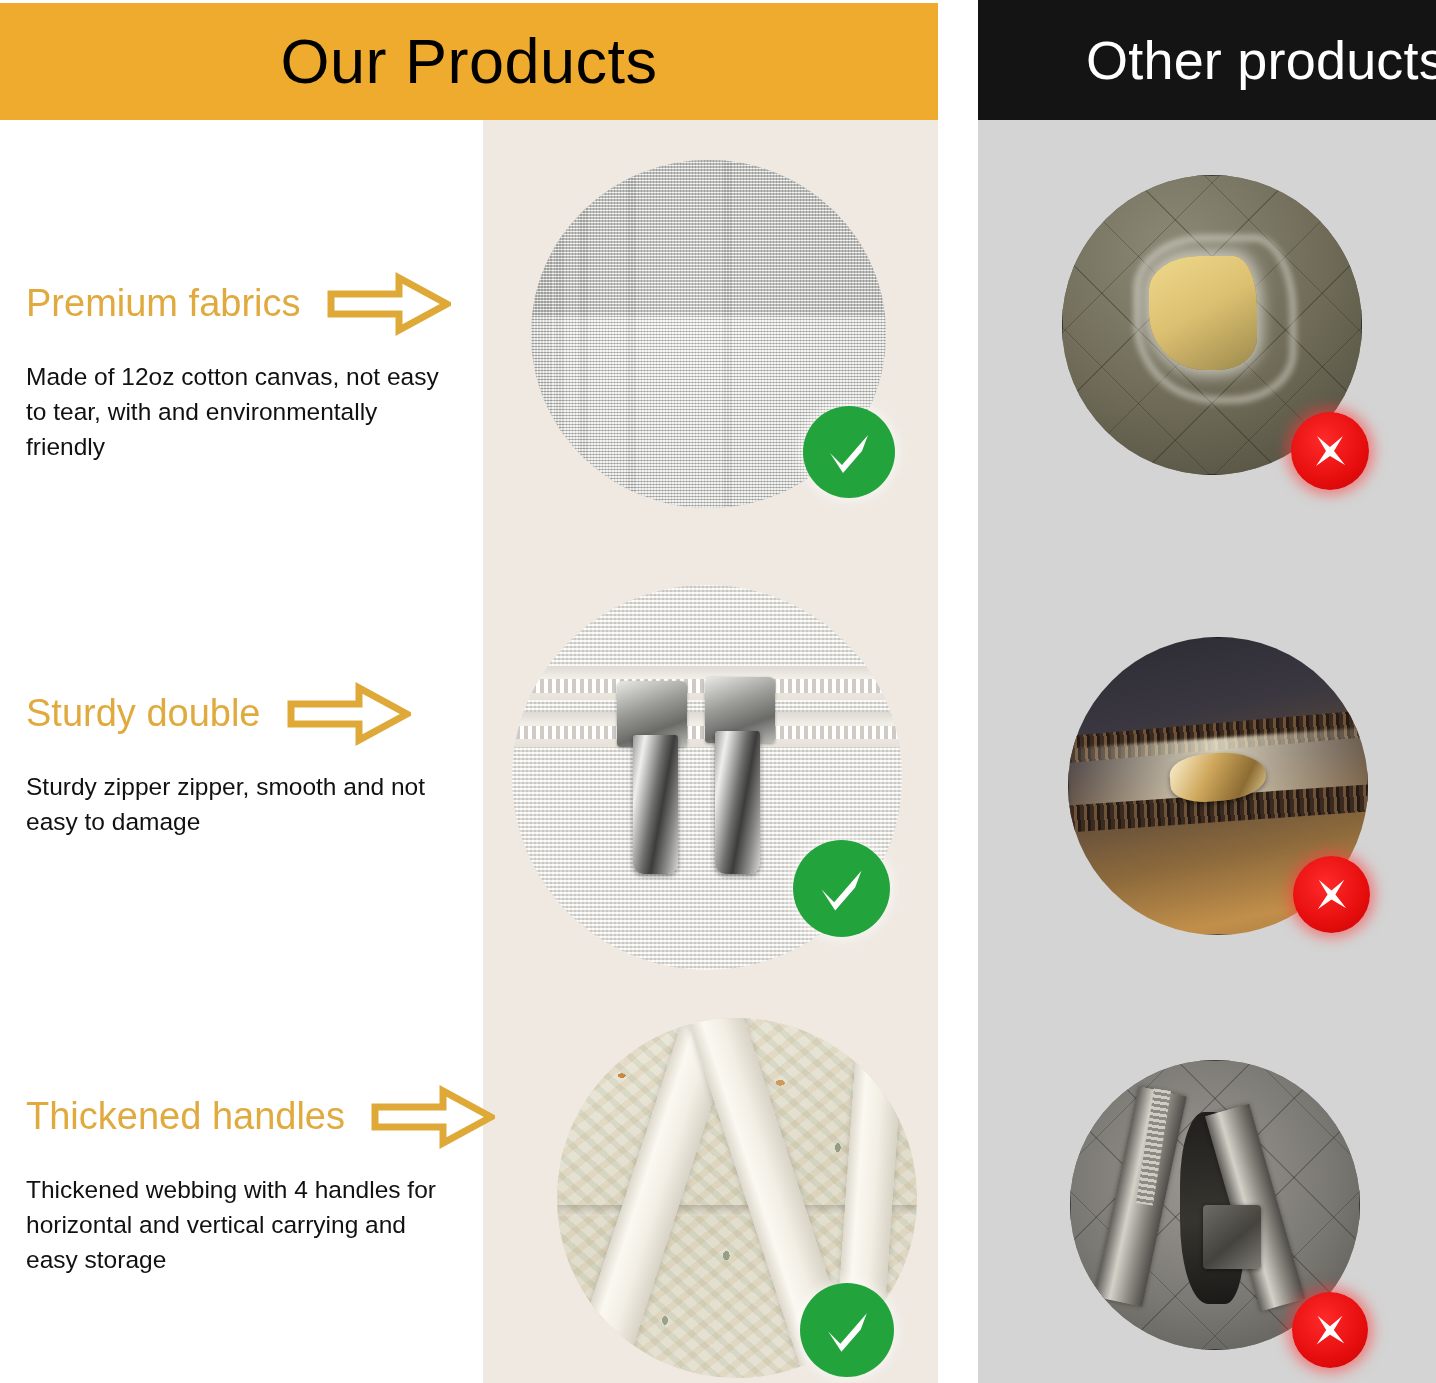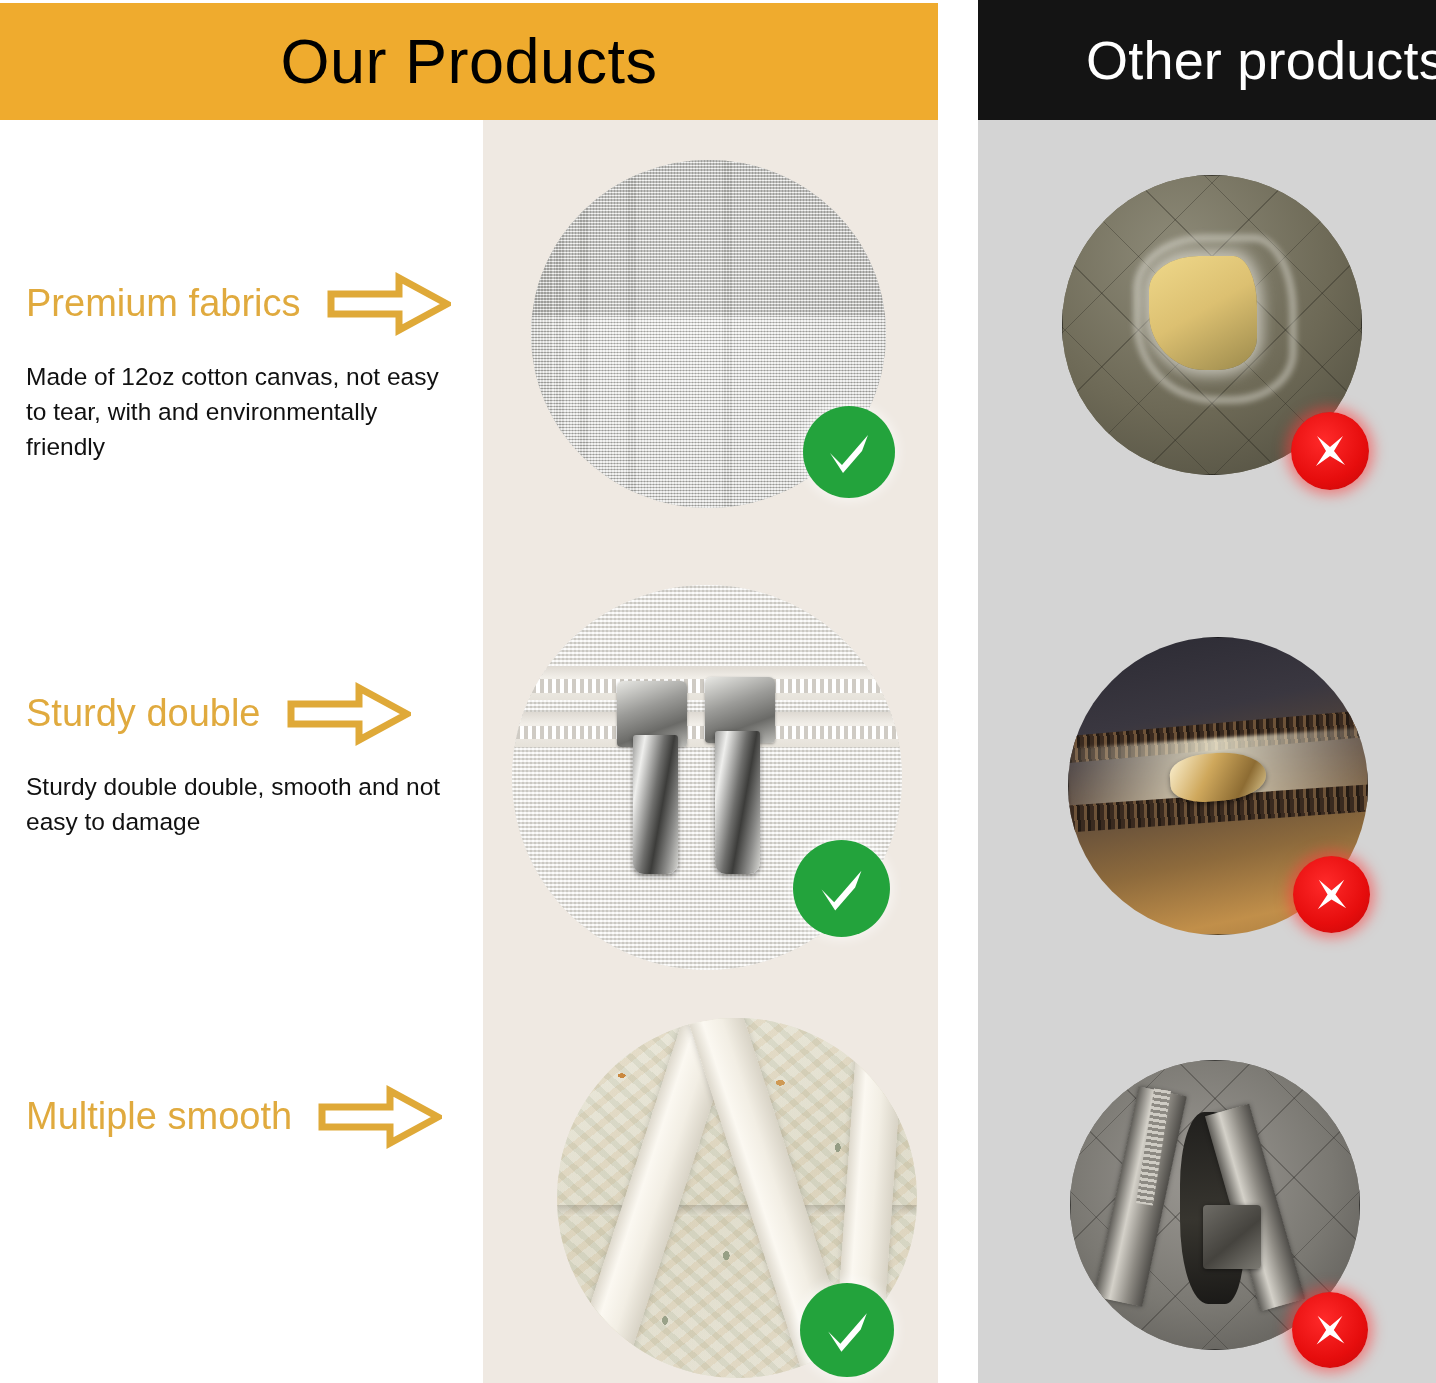--- a/index.html
+++ b/index.html
@@ -374,30 +374,31 @@
       <div class="feature-body">Made of 12oz cotton canvas, not easy to tear, with and environmentally friendly</div>
     </div>
 
     <div class="feature-text ft-2">
       <div class="feature-heading-row">
         <span class="feature-heading">Sturdy double</span>
         <svg class="arrow-icon" viewBox="0 0 124 64">
           <path d="M4 22 H72 V6 L120 32 L72 58 V42 H4 Z" fill="none" stroke="#dfa938" stroke-width="7" stroke-linejoin="miter" stroke-linecap="butt"></path>
         </svg>
       </div>
-      <div class="feature-body">Sturdy double double, smooth and not easy to damage</div>
+      <div class="feature-body">Sturdy zipper zipper, smooth and not easy to damage</div>
     </div>
 
     <div class="feature-text ft-3">
       <div class="feature-heading-row">
-        <span class="feature-heading">Multiple smooth</span>
+        <span class="feature-heading">Thickened handles</span>
         <svg class="arrow-icon" viewBox="0 0 124 64">
           <path d="M4 22 H72 V6 L120 32 L72 58 V42 H4 Z" fill="none" stroke="#dfa938" stroke-width="7" stroke-linejoin="miter" stroke-linecap="butt"></path>
         </svg>
       </div>
+      <div class="feature-body">Thickened webbing with 4 handles for horizontal and vertical carrying and easy storage</div>
     </div>
 
     <div class="photo-circle ours-1">
       <div class="tex-canvas"></div>
     </div>
 
     <div class="photo-circle ours-2">
       <div class="tex-zipper">
         <div class="zip-tape t1"></div>
         <div class="zip-teeth e1"></div>

